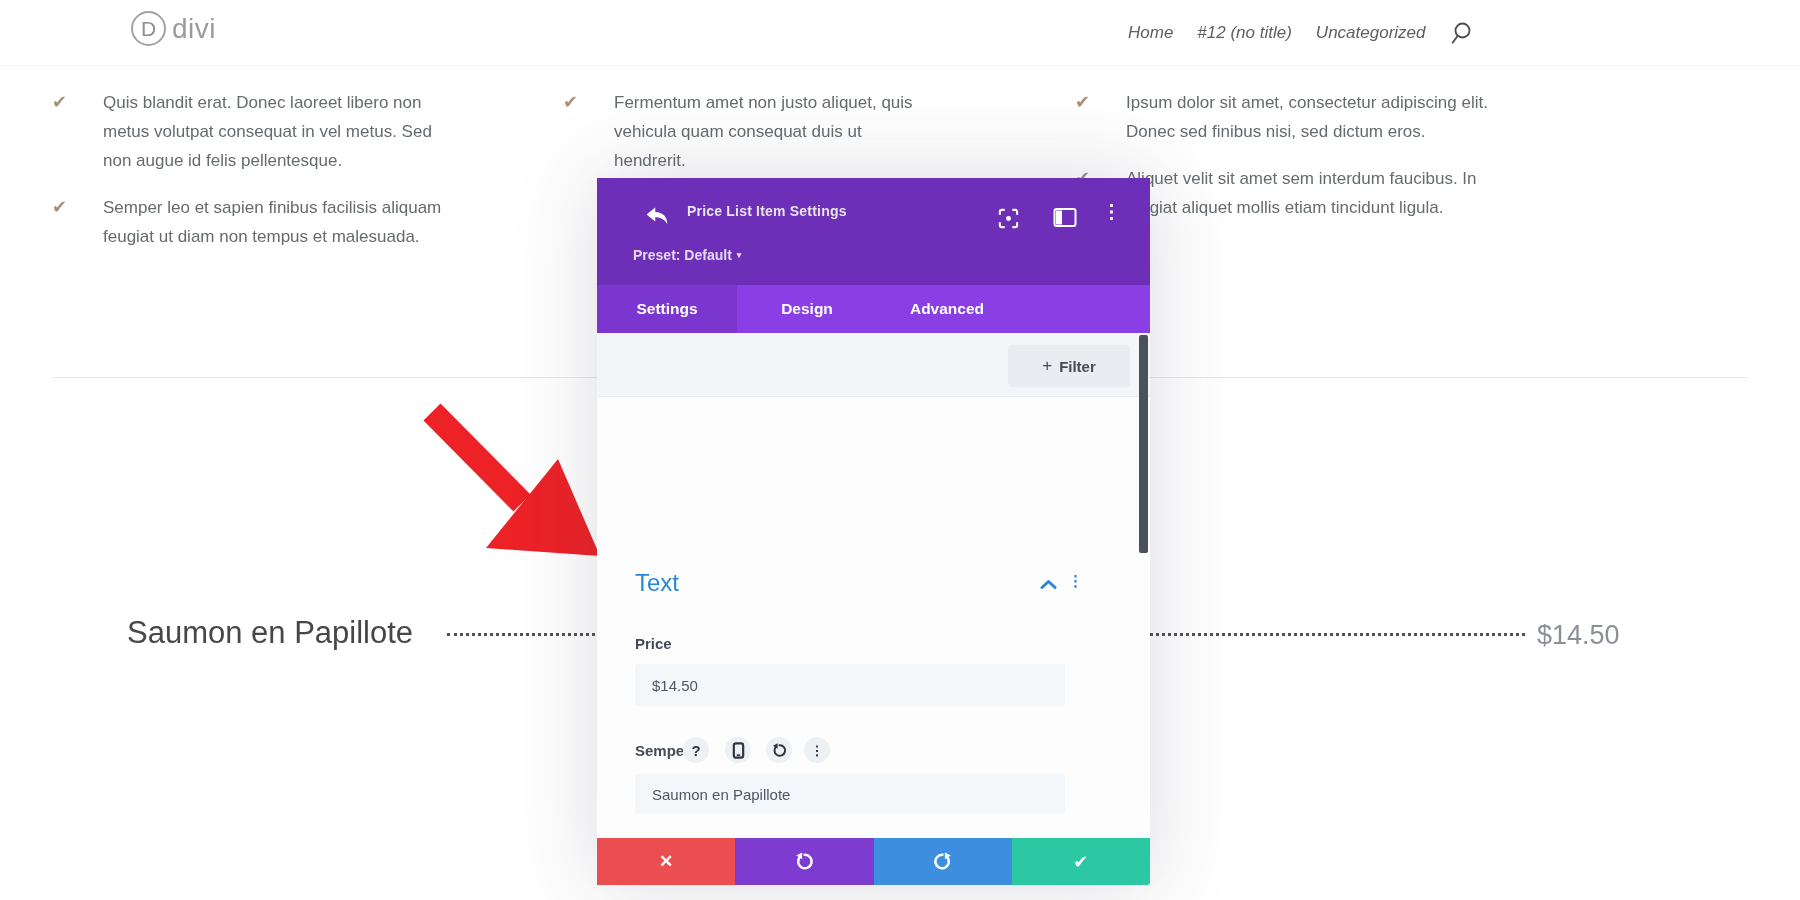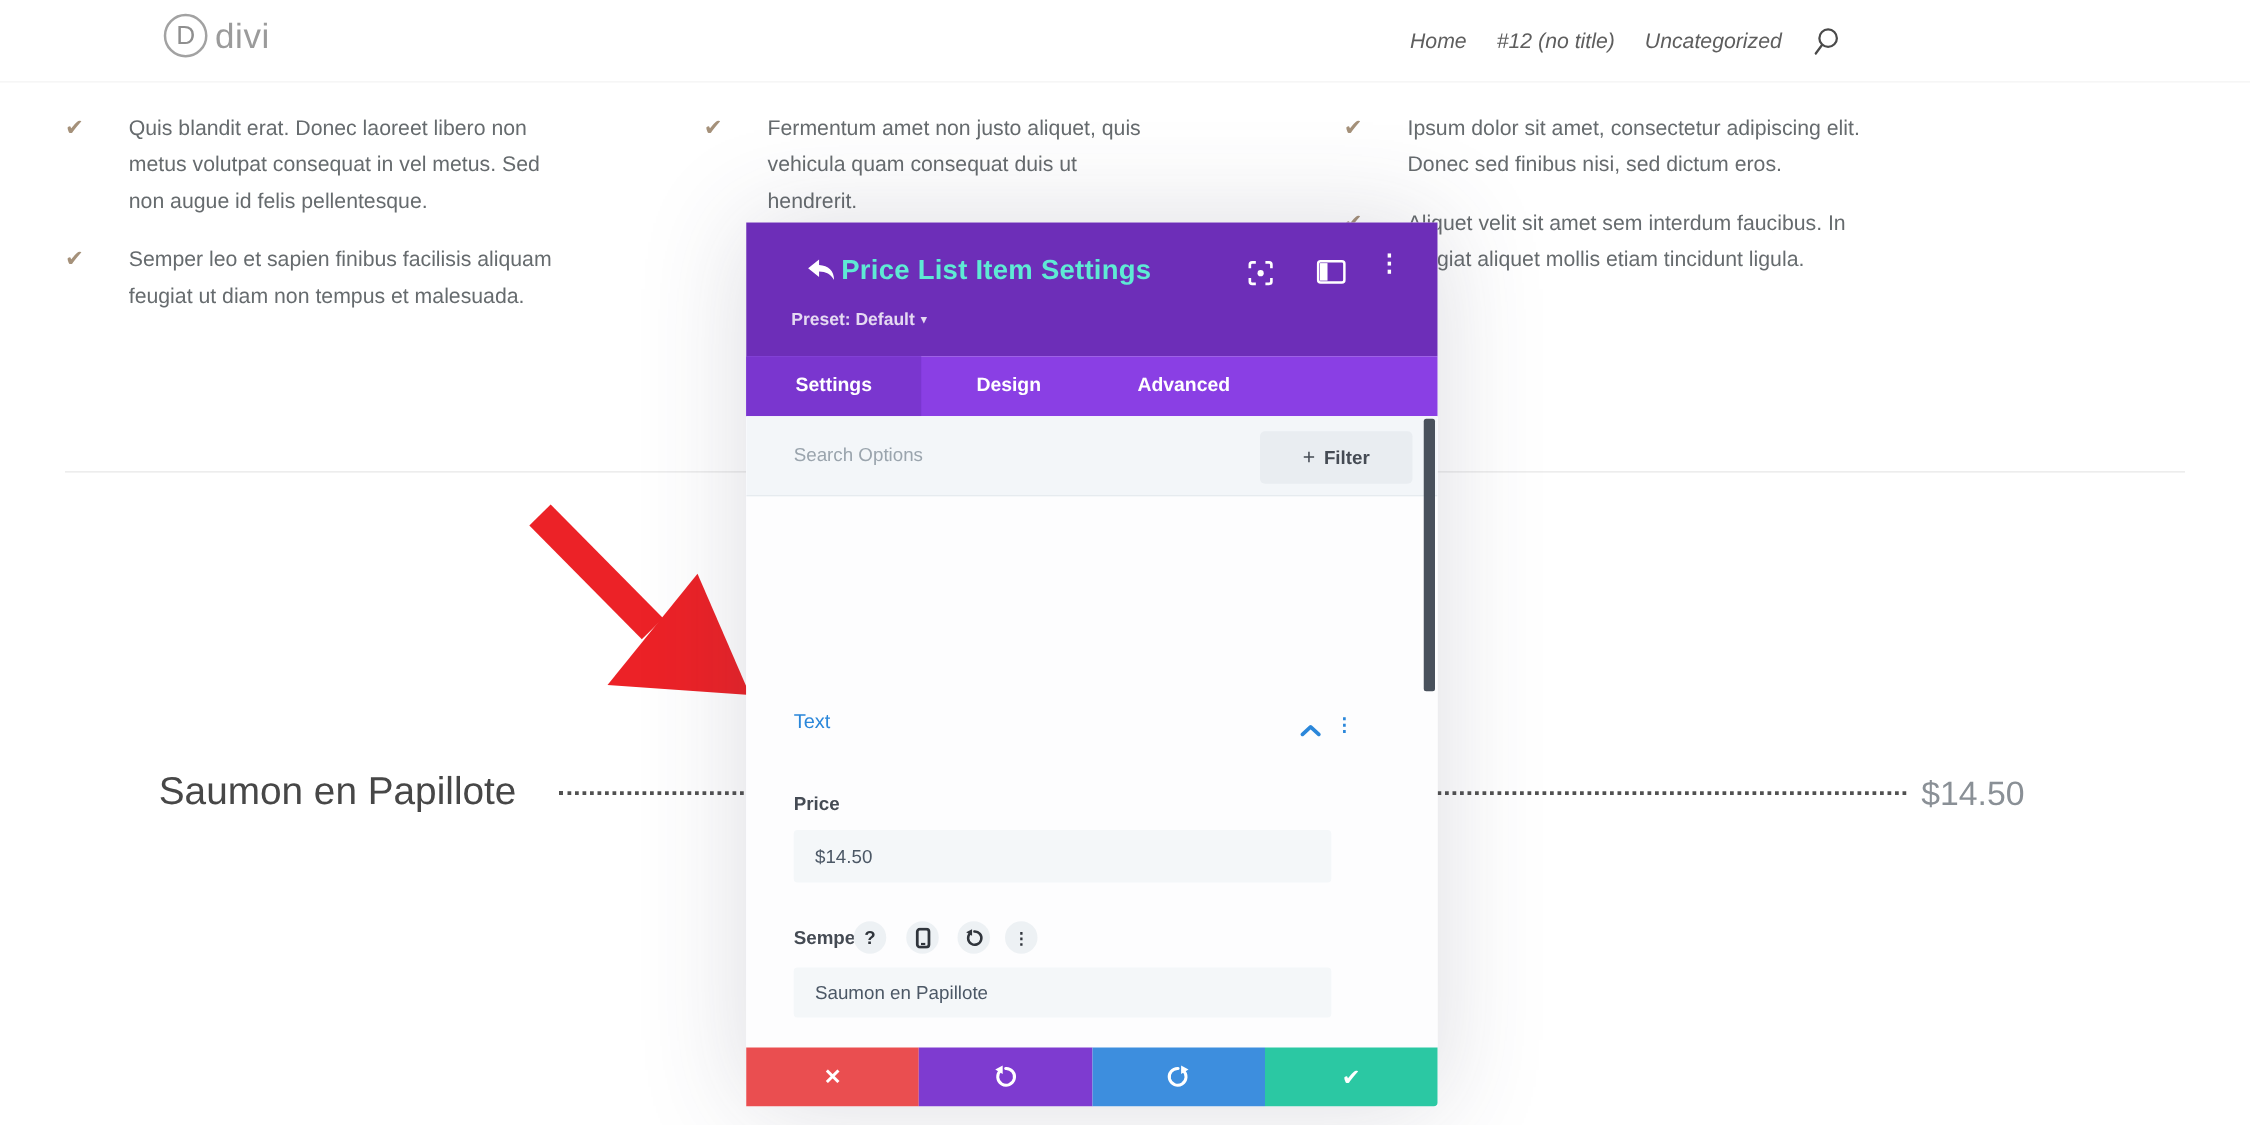--- a/index.html
+++ b/index.html
@@ -34,21 +34,21 @@
   .pli-price { position:absolute; left:1537px; top:620px; font-size:27px; color:#8a9096; z-index:1; }
 
   
   .arrow-svg { position:absolute; left:380px; top:360px; z-index:4; }
 
   
   .modal { position:absolute; left:597px; top:178px; width:553px; height:707px; z-index:5;
            box-shadow:0 0 80px rgba(60,60,90,.18); background:#fff; }
   .m-header { position:absolute; left:0; top:0; width:553px; height:107px; background:#6d2eb8; }
   .m-back { position:absolute; left:46px; top:25px; width:28px; height:26px; cursor:pointer; }
-  .m-title { position:absolute; left:76px; top:25px; color:#5eead4; font-size:22px; font-weight:700; letter-spacing:.2px; }
+  .m-title { position:absolute; left:90px; top:25px; color:#e5e5e5; font-size:14px; font-weight:700; letter-spacing:.2px; }
   .m-hicon { position:absolute; top:29px; cursor:pointer; }
   .m-hicon.focus  { left:400px; }
   .m-hicon.cols   { left:456px; }
   .m-hicon.kebab  { left:505px; top:24px; color:#fff; font-size:19px; font-weight:700; letter-spacing:0; line-height:1; }
   .m-preset { position:absolute; left:36px; top:69px; color:rgba(255,255,255,.82); font-size:14px; font-weight:700; cursor:pointer; }
   .m-preset .caret { font-size:9px; margin-left:5px; vertical-align:2px; }
 
   .m-tabs { position:absolute; left:0; top:107px; width:553px; height:48px; background:#8a3fe4; display:flex; }
   .mtab { width:140px; height:48px; display:flex; align-items:center; justify-content:center;
           color:#fff; font-size:15.5px; font-weight:700; cursor:pointer; }
@@ -59,21 +59,21 @@
   .m-search input { position:absolute; left:38px; top:0; width:320px; height:63px; border:none; outline:none; background:transparent;
                     font-size:15px; color:#6f7882; font-family:"Liberation Sans",sans-serif; }
   .m-search input::placeholder { color:#9aa4ad; opacity:1; }
   .m-filter { position:absolute; left:411px; top:12px; width:122px; height:42px; background:#e9edf1; border-radius:4px;
               display:flex; align-items:center; justify-content:center; gap:7px; cursor:pointer;
               color:#454b54; font-size:15px; font-weight:700; }
   .m-filter .plus { font-size:17px; font-weight:400; }
 
   .m-scrollthumb { position:absolute; right:2px; top:2px; width:9px; height:218px; background:#49515c; border-radius:2px; cursor:pointer; }
 
-  .sec-head { position:absolute; left:38px; top:236px; font-size:16px; color:#2b87da; cursor:pointer; }
+  .sec-head { position:absolute; left:38px; top:236px; font-size:24px; color:#2b87da; cursor:pointer; }
   .sec-chevron { position:absolute; left:443px; top:246px; cursor:pointer; }
   .sec-kebab { position:absolute; left:471px; top:240px; color:#2b87da; font-size:15px; font-weight:700; cursor:pointer; line-height:1; }
 
   .f-label { position:absolute; left:38px; font-size:15px; font-weight:700; color:#454b54; }
   .f-input { position:absolute; left:38px; width:430px; background:#f4f7f9; border:none; outline:none; border-radius:3px;
              font-size:15px; color:#4c5866; padding-left:17px; font-family:"Liberation Sans",sans-serif; }
   .lbl-price { top:302px; }
   .inp-price { top:331px; height:42px; }
   .lbl-title { top:409px; }
   .inp-title { top:441px; height:40px; }
@@ -176,21 +176,20 @@
 
     <div class="m-tabs">
       <div class="mtab active">Settings</div>
       <div class="mtab">Design</div>
       <div class="mtab">Advanced</div>
     </div>
 
     <div class="m-body">
 
       <div class="m-search">
-        <input type="text" placeholder="Search Options" style="">
         <div class="m-filter">
           <span class="plus">+</span>
           <span>Filter</span>
         </div>
       </div>
 
       <div class="sec-head">Text</div>
       <svg class="sec-chevron" width="17" height="11" viewBox="0 0 17 11">
         <polyline points="2,8.5 8.5,2.5 15,8.5" fill="none" stroke="#2b87da" stroke-width="3" stroke-linecap="round" stroke-linejoin="round"></polyline>
       </svg>

